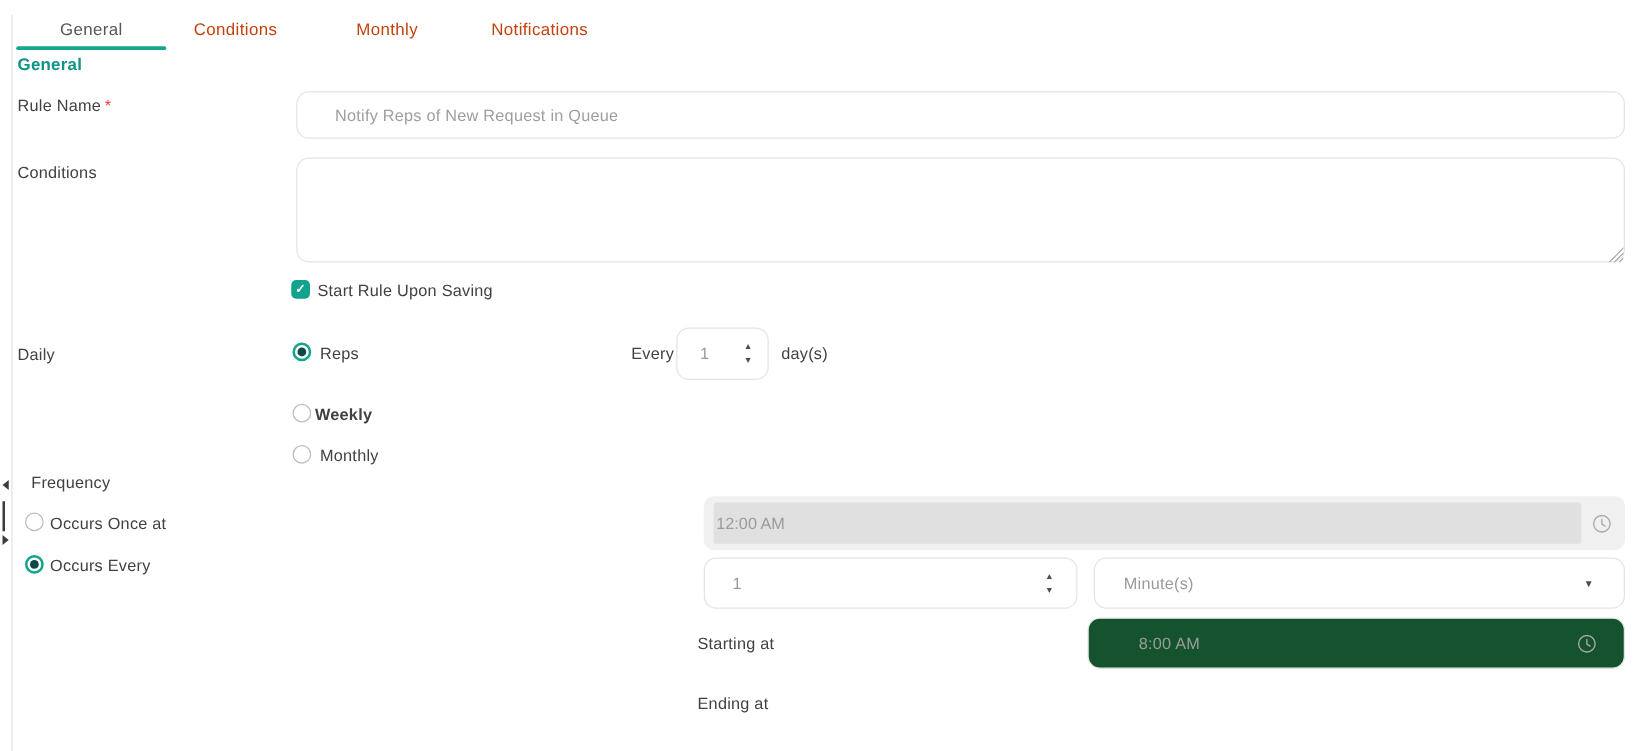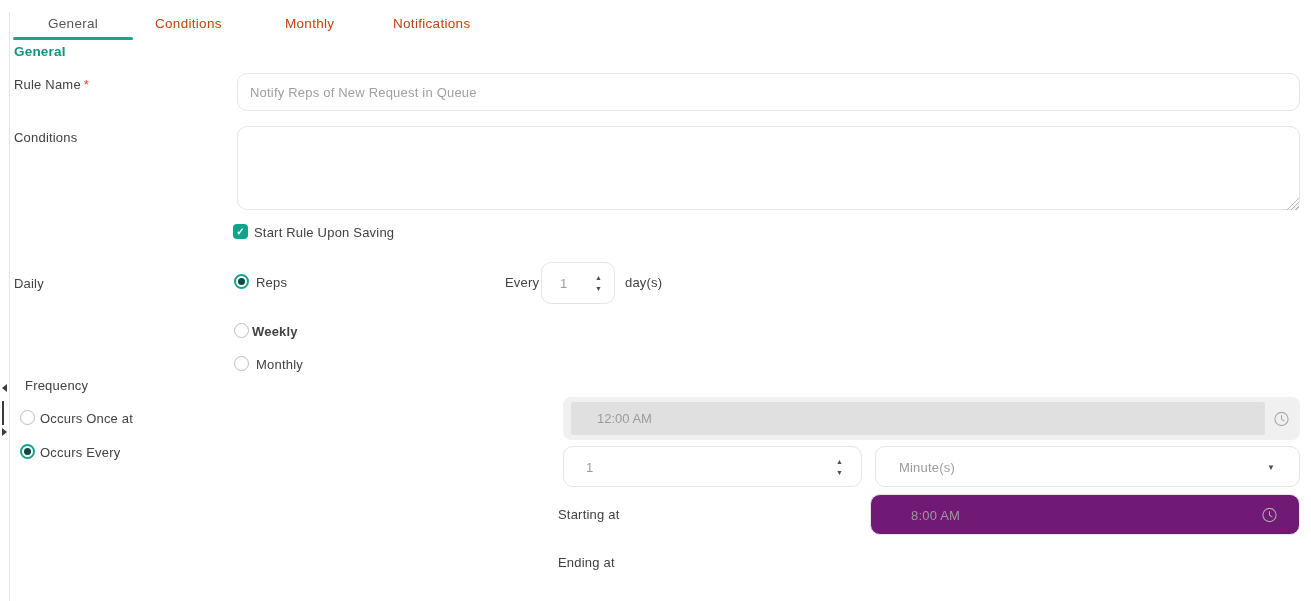--- a/index.html
+++ b/index.html
@@ -23,21 +23,21 @@
   .section-title{left:14px;top:44px;font-size:13.5px;font-weight:bold;color:#0e9384;letter-spacing:.2px;}
 
   
   .lbl{font-size:13px;color:#414141;letter-spacing:.2px;}
   .req{color:#ef3b36;margin-left:3px;}
 
   
   .tinput{
     box-sizing:border-box;border:1px solid #e4e4e4;border-radius:10px;background:#fff;
     font-family:"Liberation Sans",sans-serif;font-size:13px;color:#9b9b9b;letter-spacing:.2px;
-    outline:none;padding:0 12px;
+    outline:none;padding:0 30px;
   }
   .tinput::placeholder{color:#9e9e9e;opacity:1;}
   textarea.tinput{resize:none;padding-top:10px;}
   .resize-grip{
     left:1286px;top:197px;width:13px;height:13px;
     background:repeating-linear-gradient(-45deg,transparent,transparent 2px,#b8b8b8 2px,#b8b8b8 3px);
     clip-path:polygon(100% 0,100% 100%,0 100%);
     cursor:nwse-resize;
   }
 
@@ -57,25 +57,25 @@
   .stepper .val{position:absolute;left:18px;top:50%;transform:translateY(-50%);font-size:13px;color:#9b9b9b;}
   .arrows{position:absolute;top:50%;transform:translateY(-50%);display:flex;flex-direction:column;align-items:center;gap:4px;}
   .arrows span{font-size:7px;line-height:7px;color:#4d4d4d;cursor:pointer;}
   .selectbox{box-sizing:border-box;border:1px solid #e4e4e4;border-radius:10px;background:#fff;cursor:pointer;}
   .selectbox .val{position:absolute;left:23px;top:50%;transform:translateY(-50%);font-size:13px;color:#9b9b9b;letter-spacing:.2px;}
   .selectbox .caret{position:absolute;right:24px;top:50%;transform:translateY(-50%);font-size:8px;color:#4d4d4d;}
 
   
   .time-disabled-wrap{left:563px;top:397px;width:737px;height:43px;background:#f0f0f0;border-radius:8px;}
   .time-disabled-inner{position:absolute;left:8px;top:5px;width:694px;height:33px;background:#e0e0e0;border-radius:2px;
-      display:flex;align-items:center;padding-left:26px;box-sizing:border-box;font-size:13px;color:#9b9b9b;}
+      display:flex;align-items:center;padding-left:2px;box-sizing:border-box;font-size:13px;color:#9b9b9b;}
   .clock{position:absolute;top:50%;transform:translateY(-50%);}
 
   
-  .time-input{border:1px solid #e4e4e4;border-radius:10px;background:#701a75;box-sizing:border-box;}
+  .time-input{border:1px solid #e4e4e4;border-radius:10px;background:#14532d;box-sizing:border-box;}
   .time-input .val{position:absolute;left:40px;top:50%;transform:translateY(-50%);font-size:13px;color:#9b9b9b;letter-spacing:.2px;}
 </style>
 </head>
 <body>
 
 <div class="page">
 
   <div class="abs gutter-line"></div>
   <div class="abs splitter-tri-left"></div>
   <div class="abs splitter-bar"></div>

